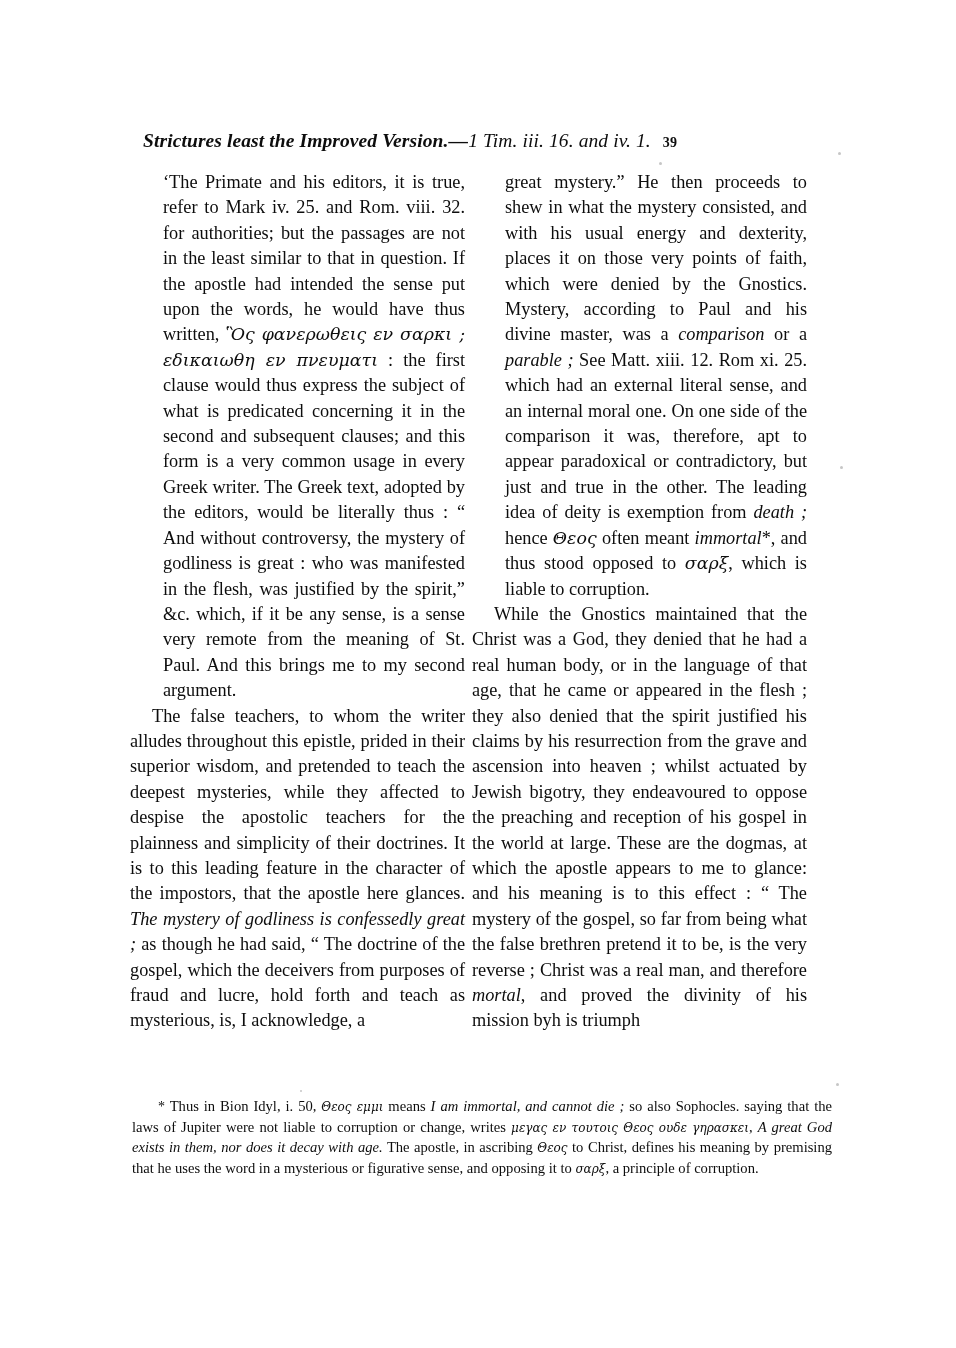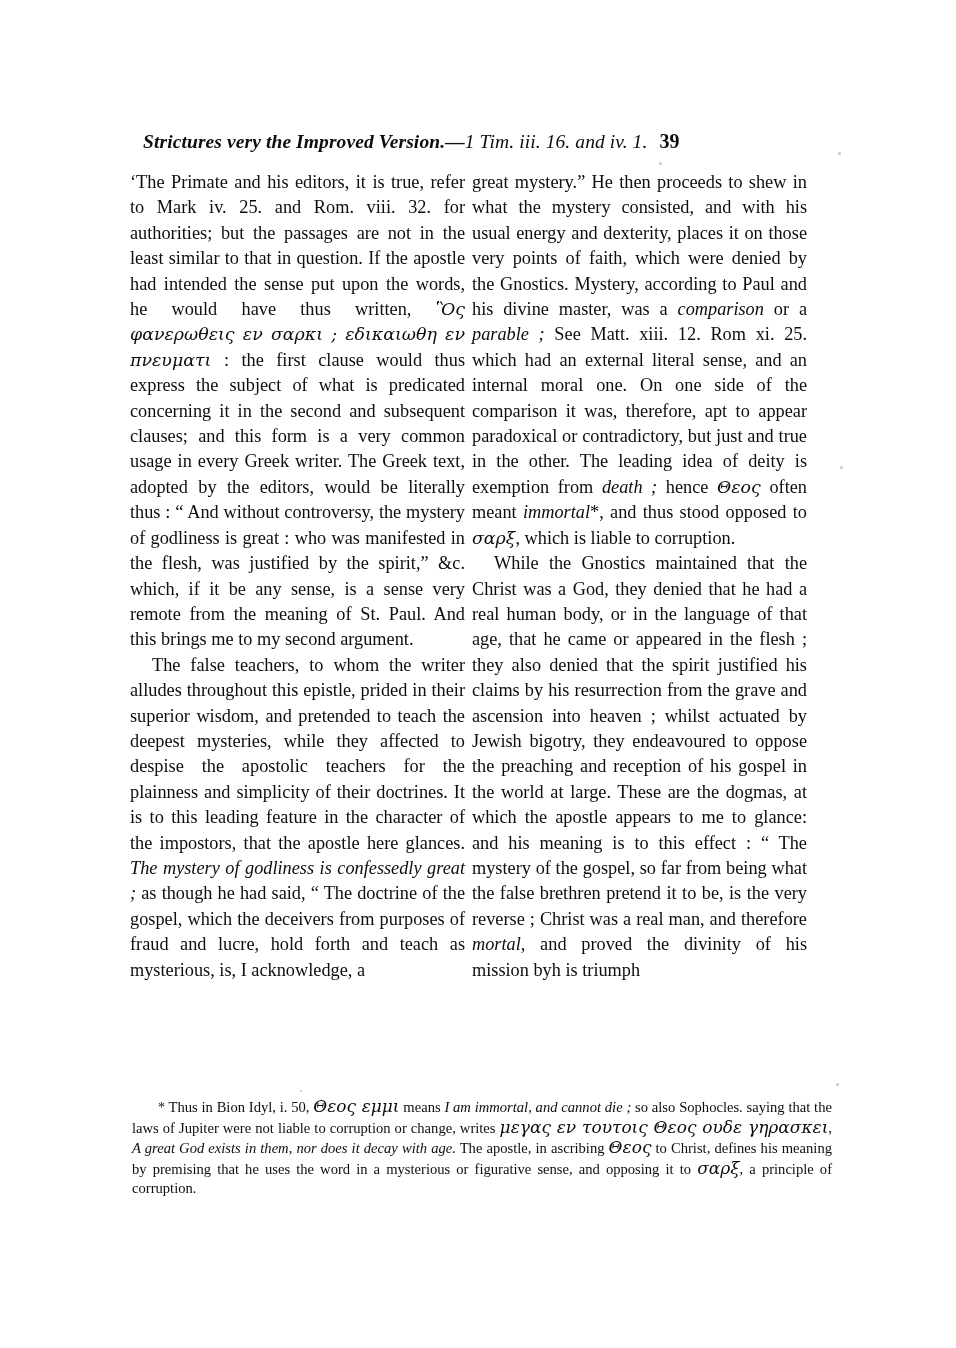--- a/index.html
+++ b/index.html
@@ -25,21 +25,21 @@
     width: 680px;
     font-style: italic;
     font-weight: bold;
     font-size: 19.5px;
     letter-spacing: 0.1px;
     white-space: nowrap;
   }
   .running-head .folio {
     font-style: normal;
     font-weight: bold;
-    font-size: 20px;
+    font-size: 14px;
     margin-left: 12px;
   }
   .running-head .ref {
     font-style: italic;
     font-weight: normal;
   }
 
   
   .columns {
     position: absolute;
@@ -58,21 +58,21 @@
     text-justify: inter-word;
     hyphens: manual;
   }
   .col-left  { left: 0px; }
   .col-right { left: 342px; }
 
   .col p {
     margin: 0;
     text-indent: 22px;
   }
-  .col p.first { text-indent: 0; }
+  .col p.first { text-indent: 0; margin-left: 33px; }
 
   .gk {
     font-family: "DejaVu Serif", serif;
     font-style: italic;
     font-size: 17.4px;
   }
   i, .it { font-style: italic; }
 
   
   .footnote {
@@ -82,39 +82,39 @@
     width: 700px;
     font-size: 14.6px;
     line-height: 19.6px;
     text-align: justify;
   }
   .footnote p {
     margin: 0;
     text-indent: 26px;
   }
   .footnote .gk {
-    font-size: 17px;
+    font-size: 12px;
   }
   .footnote .star { font-size: 14px; }
 
   
   .speck {
     position: absolute;
     background: #8e8e8e;
     border-radius: 50%;
     opacity: .5;
   }
 </style>
 </head>
 <body>
 
 <div class="page">
 
   <div class="running-head">
-    <span>Strictures very the Improved Version.</span><span>—</span><span class="ref">1 Tim. iii. 16. and iv. 1.</span><span class="folio">39</span>
+    <span>Strictures least the Improved Version.</span><span>—</span><span class="ref">1 Tim. iii. 16. and iv. 1.</span><span class="folio">39</span>
   </div>
 
   <div class="columns">
     <div class="col col-left">
         <p class="first"><span>‘The Primate and his editors, it is true, refer to Mark iv. 25. and Rom. viii. 32. for authorities; but the passages are not in the least similar to that in question. If the apostle had intended the sense put upon the words, he would have thus written, </span><span class="gk">Ὃς φανερωθεις εν σαρκι ; εδικαιωθη εν πνευματι</span><span> : the first clause would thus express the subject of what is predicated concerning it in the second and subsequent clauses; and this form is a very common usage in every Greek writer. The Greek text, adopted by the editors, would be literally thus : “ And without controversy, the mystery of godliness is great : who was manifested in the flesh, was justified by the spirit,” &amp;c. which, if it be any sense, is a sense very remote from the meaning of St. Paul. And this brings me to my second argument.</span></p>
         <p><span>The false teachers, to whom the writer alludes throughout this epistle, prided in their superior wisdom, and pretended to teach the deepest mysteries, while they affected to despise the apostolic teachers for the plainness and simplicity of their doctrines. It is to this leading feature in the character of the impostors, that the apostle here glances. </span><i>The mystery of godliness is confessedly great ;</i><span> as though he had said, “ The doctrine of the gospel, which the deceivers from purposes of fraud and lucre, hold forth and teach as mysterious, is, I acknowledge, a</span></p>
       </div>
     <div class="col col-right">
         <p class="first"><span>great mystery.” He then proceeds to shew in what the mystery consisted, and with his usual energy and dexterity, places it on those very points of faith, which were denied by the Gnostics. Mystery, according to Paul and his divine master, was a </span><i>comparison</i><span> or a </span><i>parable ;</i><span> See Matt. xiii. 12. Rom xi. 25. which had an external literal sense, and an internal moral one. On one side of the comparison it was, therefore, apt to appear paradoxical or contradictory, but just and true in the other. The leading idea of deity is exemption from </span><i>death ;</i><span> hence </span><span class="gk">Θεος</span><span> often meant </span><i>immortal</i><span>*, and thus stood opposed to </span><span class="gk">σαρξ</span><span>, which is liable to corruption.</span></p>
         <p><span>While the Gnostics maintained that the Christ was a God, they denied that he had a real human body, or in the language of that age, that he came or appeared in the flesh ; they also denied that the spirit justified his claims by his resurrection from the grave and ascension into heaven ; whilst actuated by Jewish bigotry, they endeavoured to oppose the preaching and reception of his gospel in the world at large. These are the dogmas, at which the apostle appears to me to glance: and his meaning is to this effect : “ The mystery of the gospel, so far from being what the false brethren pretend it to be, is the very reverse ; Christ was a real man, and therefore </span><i>mortal</i><span>, and proved the divinity of his mission byh is triumph</span></p>

